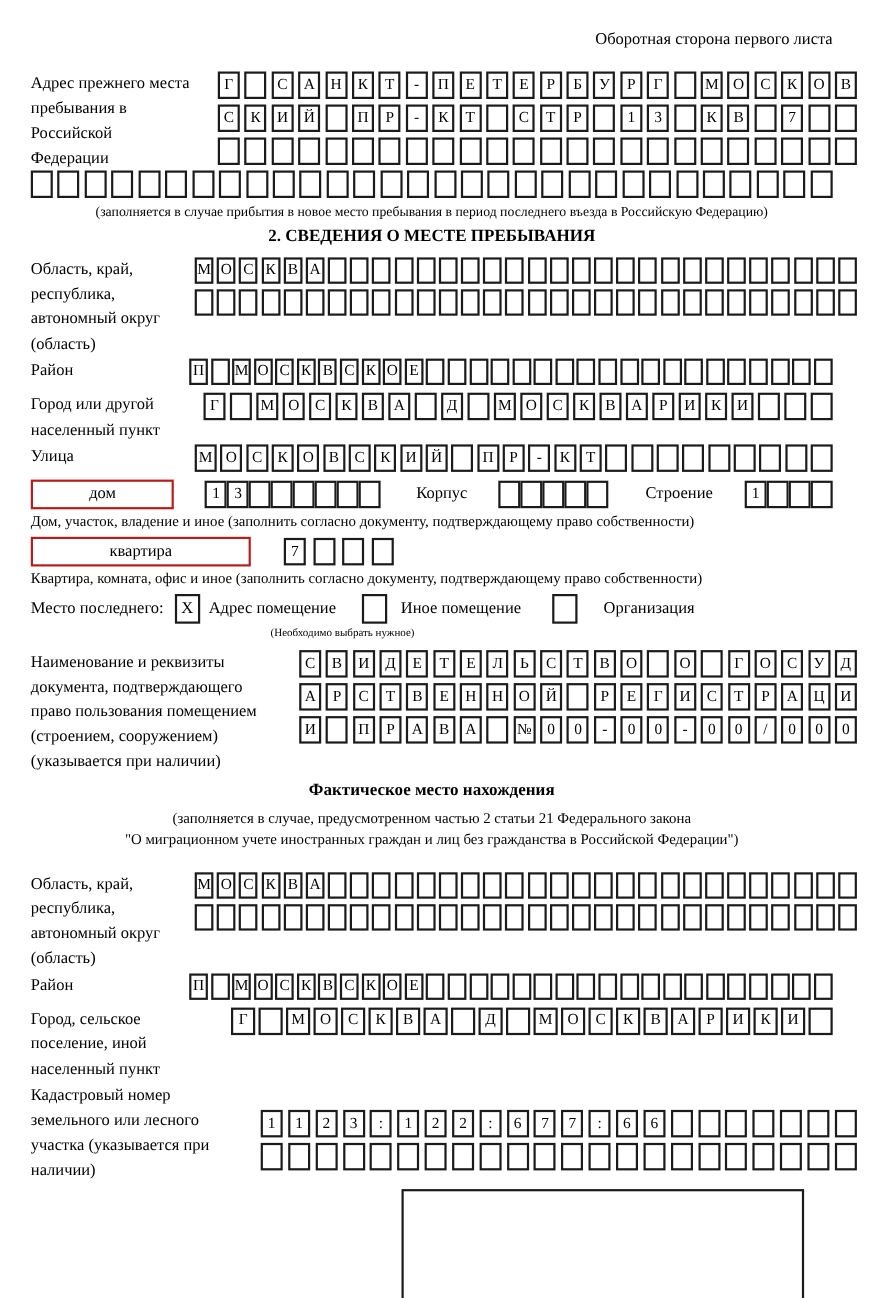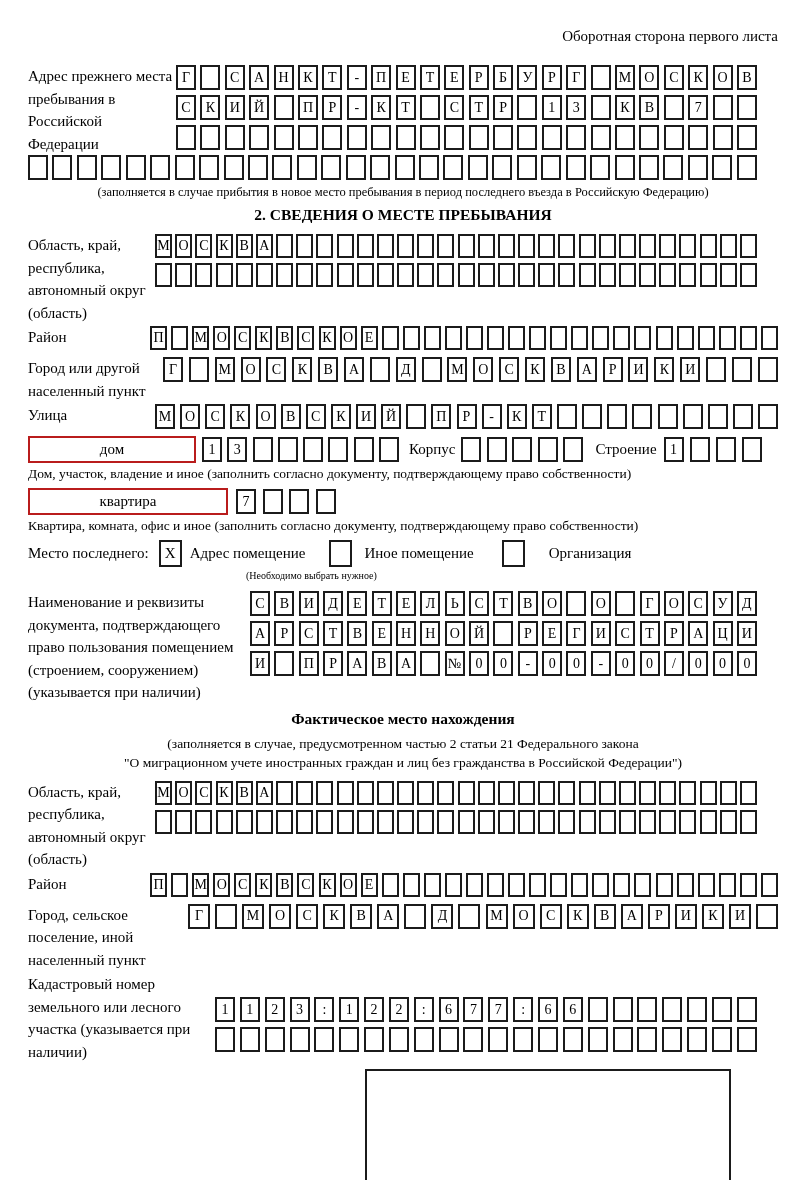--- a/index.html
+++ b/index.html
@@ -1,37 +1,37 @@
 <!DOCTYPE html>
 <html><head>
 <meta charset="utf-8">
 <style>
   html,body{margin:0;padding:0;background:#ffffff;}
   body{width:800px;height:1180px;font-family:"Liberation Serif",serif;color:#000;overflow:hidden;}
-  .page{position:relative;width:800px;height:1180px;box-sizing:border-box;padding:6px 22px 0 28px;}
+  .page{position:relative;width:800px;height:1180px;box-sizing:border-box;padding:6px 43px 0 28px;}
   .header-note{text-align:right;font-size:15px;margin:22px 0 20px;}
-  .flex{display:flex;align-items:flex-start;}
+  .flex{display:flex;align-items:flex-start;gap:22px;}
   .label{font-size:15px;line-height:1.5;}
   .rows{flex:1;}
   .cellrow{display:flex;justify-content:space-between;margin-bottom:5px;}
   .cell{box-sizing:border-box;flex:0 0 20px;width:20px;height:25px;border:2px solid #1b1b1b;
         display:flex;align-items:center;justify-content:center;font-size:14px;background:#fff;}
   .small .cell{flex-basis:17px;width:17px;height:24px;}
   .wide .cell{flex-basis:22px;width:22px;}
   .caption{font-size:12.5px;text-align:center;margin:1px 0 6px;}
   .caption-left{font-size:13.5px;margin:0 0 6px;}
   .section-title{font-size:15.5px;font-weight:bold;text-align:center;margin:4px 0 10px;}
   .wide-box{box-sizing:border-box;border:2px solid #b91c1c;height:27px;display:flex;align-items:center;
             justify-content:center;font-size:15px;}
   .inline-label{font-size:15px;line-height:27px;white-space:nowrap;}
   .checkbox{box-sizing:border-box;width:23px;height:27px;border:2px solid #1b1b1b;display:inline-flex;
             align-items:center;justify-content:center;font-size:15px;}
   .stay-row{display:flex;align-items:center;font-size:15px;margin-bottom:3px;}
   .hint{font-size:10px;margin:0 0 10px 218px;}
-  .center-note{font-size:13.5px;text-align:center;line-height:1.45;margin-bottom:8px;}
+  .center-note{font-size:13.5px;text-align:center;line-height:1.45;margin-bottom:20px;}
   .stamp-area{margin-left:337px;width:366px;margin-top:6px;}
   .stamp-box{box-sizing:border-box;width:366px;height:177px;border:2px solid #1b1b1b;background:#fff;}
   .mb2{margin-bottom:2px;} .mb6{margin-bottom:6px;}
 </style>
 </head>
 <body>
 
 <div class="page">
 
   <div class="header-note">Оборотная сторона первого листа</div>

